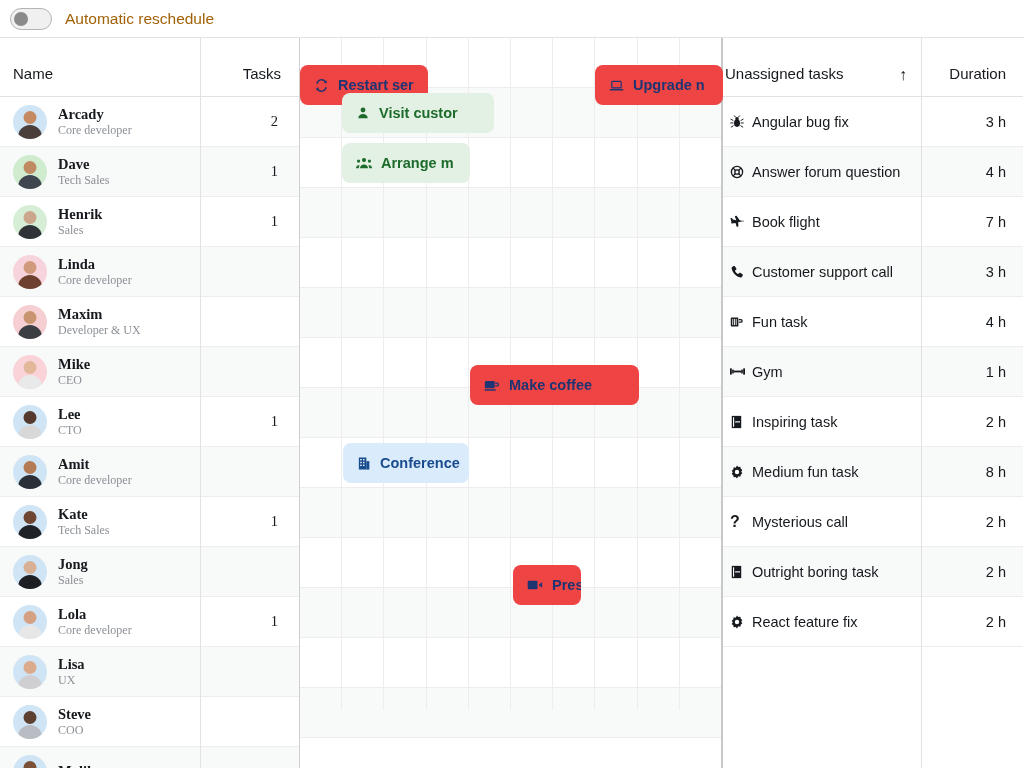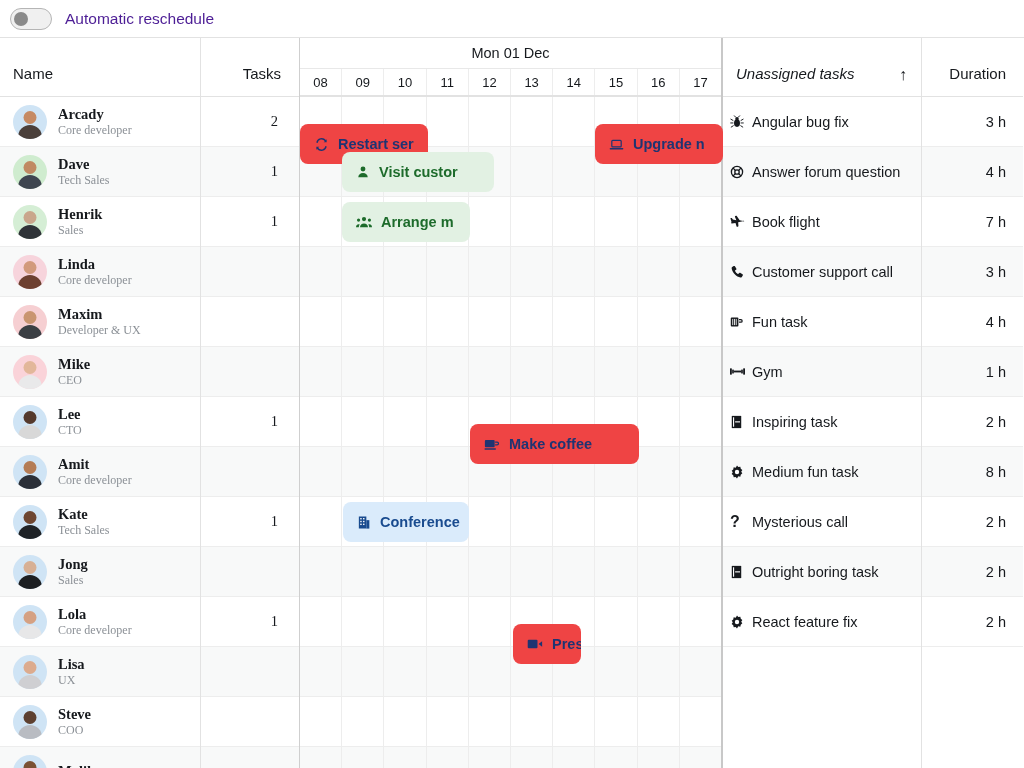--- a/index.html
+++ b/index.html
@@ -31,21 +31,21 @@
   .switch .knob {
     position: absolute;
     left: 3px; top: 3px;
     width: 14px; height: 14px;
     border-radius: 50%;
     background: #8a8a8a;
   }
   #topbar .label {
     margin-left: 13px;
     font-size: 15.5px;
-    color: #4c1d95;
+    color: #a16207;
   }
 
   
   #frame {
     height: 731px;
     display: flex;
     align-items: stretch;
     border-top: 1px solid #e2e2e2;
   }
 
@@ -135,21 +135,21 @@
     z-index: 2;
   }
   .bar .bico { margin-right: 9px; display: flex; align-items: center; flex: 0 0 auto; }
   .bar.purple { background: #ef4444; color: #1f3472; margin-top: 22px; }
   .bar.green  { background: #e2f1e3; color: #1d6b2b; }
   .bar.blue   { background: #daebfb; color: #194b8f; }
 
   
   #unassigned { width: 199px; flex: 0 0 199px; border-right: 1px solid #e2e2e2; }
   #duration   { width: 101px; flex: 0 0 101px; }
-  #unassigned .hdr-text { left: 13px; font-style: italic; }
+  #unassigned .hdr-text { left: 2px; }
   #duration .hdr-text { right: 17px; }
   .sorticon {
     position: absolute; right: 14px; bottom: 12px;
     font-size: 16px; color: #16191d;
   }
   .urow {
     height: 50px; display: flex; align-items: center;
     border-bottom: 1px solid #ededed;
     background: #ffffff;
     padding-left: 7px;
@@ -399,35 +399,20 @@
             <div class="tasknum"></div>
           </div>
           <div class="row alt">
             <div class="tasknum"></div>
           </div>
         </div>
     </div>
   </div>
 
   <div class="col" id="timeline">
-    <div class="hdr" style="padding:0">
-      <div id="tl-day">Mon 01 Dec</div>
-      <div id="tl-hours">
-          <div class="hourcell">08</div>
-          <div class="hourcell">09</div>
-          <div class="hourcell">10</div>
-          <div class="hourcell">11</div>
-          <div class="hourcell">12</div>
-          <div class="hourcell">13</div>
-          <div class="hourcell">14</div>
-          <div class="hourcell">15</div>
-          <div class="hourcell">16</div>
-          <div class="hourcell">17</div>
-        </div>
-    </div>
     <div id="tl-body">
       <div id="tl-rows">
           <div class="tlrow"></div>
           <div class="tlrow alt"></div>
           <div class="tlrow"></div>
           <div class="tlrow alt"></div>
           <div class="tlrow"></div>
           <div class="tlrow alt"></div>
           <div class="tlrow"></div>
           <div class="tlrow alt"></div>

